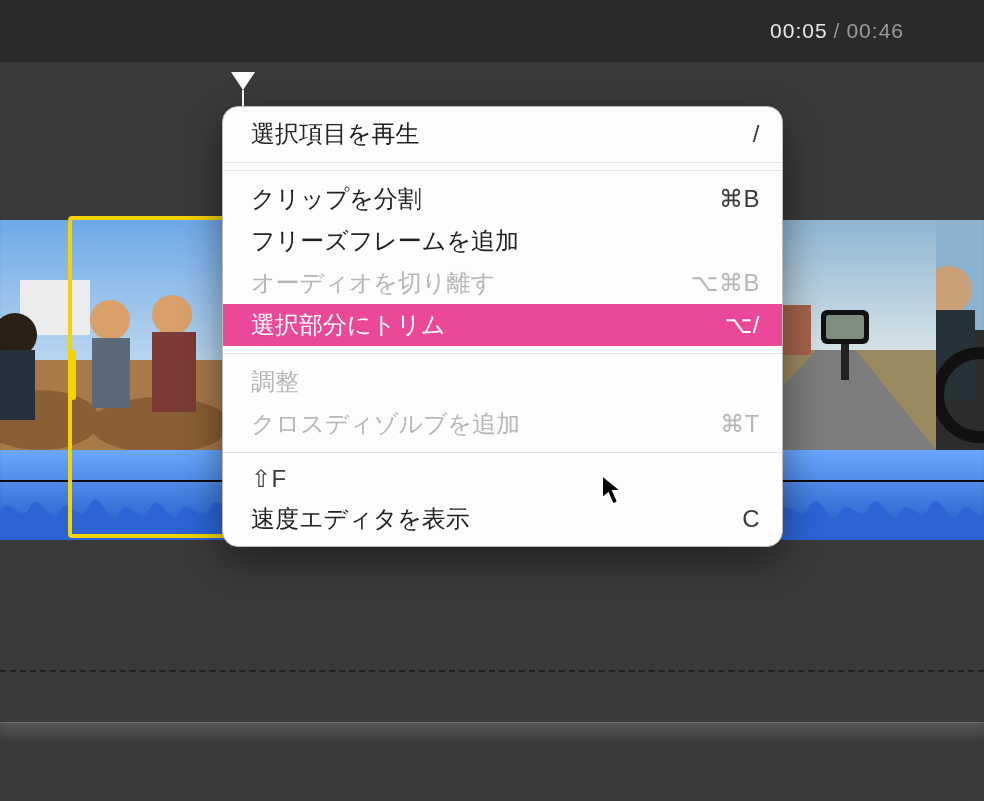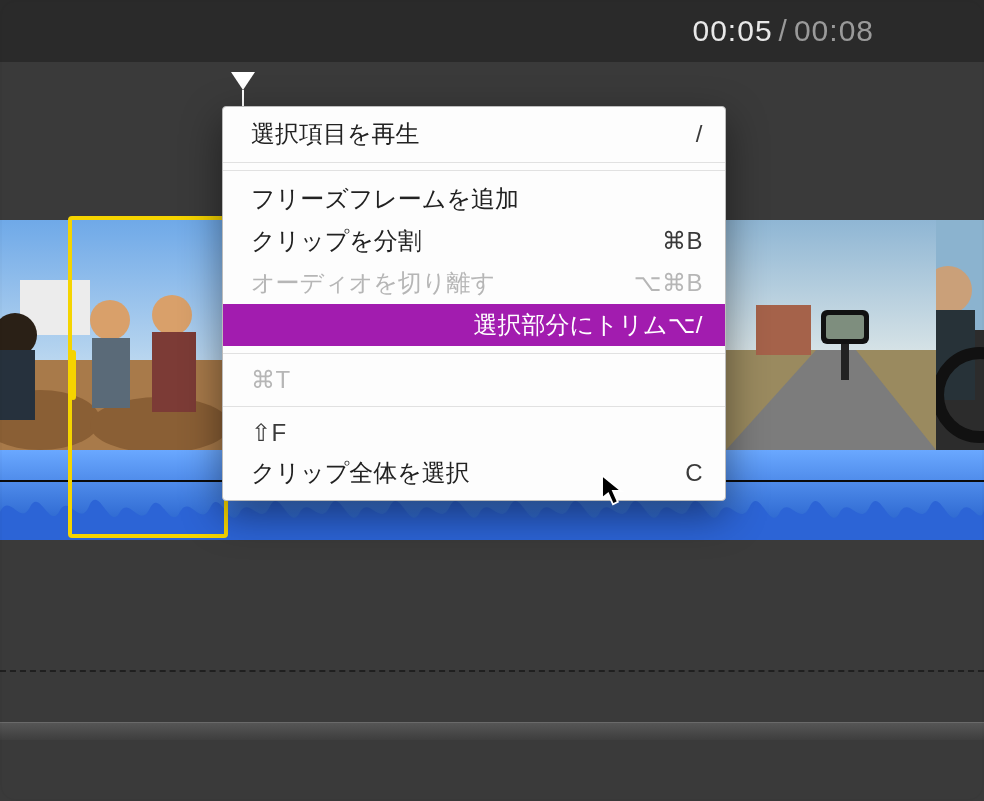--- a/index.html
+++ b/index.html
@@ -14,22 +14,22 @@
 
   
   .topbar {
     position: absolute;
     top: 0; left: 0; right: 0;
     height: 62px;
     background: #2a2a2a;
     display: flex;
     justify-content: flex-end;
     align-items: center;
-    padding-right: 110px;
-    font-size: 30px;
+    padding-right: 80px;
+    font-size: 21px;
     letter-spacing: 1px;
   }
   .time-current { color: #e8e8e8; }
   .time-sep { color: #9a9a9a; margin: 0 6px; }
   .time-total { color: #9a9a9a; }
 
   
   .playhead {
     position: absolute;
     left: 243px;
@@ -123,24 +123,24 @@
     height:18px;
     background: linear-gradient(#565656,#3e3e3e);
     border-top:1px solid #6a6a6a;
   }
 
   
   .context-menu {
     position: absolute;
     left: 222px;
     top: 106px;
-    width: 504px;
+    width: 561px;
     background: #fdfdfd;
     border: 1px solid #bcbcbc;
-    border-radius: 4px;
+    border-radius: 16px;
     box-shadow: 0 14px 40px rgba(0,0,0,0.45);
     z-index: 10;
     padding: 6px 0;
     font-size: 24px;
     color: #222;
   }
   .menu-item {
     display: flex;
     justify-content: space-between;
     align-items: center;
@@ -152,23 +152,22 @@
     color: #3a3a3a;
     font-size: 24px;
     letter-spacing: 0.5px;
     display:flex;
     align-items:center;
     gap:1px;
   }
   .menu-item.disabled { color: #b6b6b6; }
   .menu-item.disabled .shortcut { color: #b6b6b6; }
   .menu-item.highlight {
-    background: #a21caf;
+    background: #ec4899;
     color: #fff;
-    justify-content: flex-end;
   }
   .menu-item.highlight .shortcut { color: #fff; }
   .menu-sep {
     height: 1px;
     background: #e1e1e1;
     margin: 7px 0;
   }
   .del-icon {
     display:inline-block;
     width: 26px; height: 20px;
@@ -217,21 +216,21 @@
     box-shadow: inset 0 0 0 2px rgba(0,0,0,0.02);
     pointer-events:none;
   }
 </style>
 </head>
 <body>
 
 <div class="topbar">
   <span class="time-current">00:05</span>
   <span class="time-sep">/</span>
-  <span class="time-total">00:08</span>
+  <span class="time-total">00:46</span>
 </div>
 
 <div class="playhead">
   <div class="playhead-triangle"></div>
   <div class="playhead-line"></div>
 </div>
 
 <div class="timeline">
 
   <div class="clip-band">
@@ -318,49 +317,54 @@
     <span>選択項目を再生</span>
     <span class="shortcut">/</span>
   </div>
 
   <div class="menu-sep"></div>
 
 
   <div class="menu-sep"></div>
 
   <div class="menu-item">
+    <span>クリップを分割</span>
+    <span class="shortcut">⌘B</span>
+  </div>
+  <div class="menu-item">
     <span>フリーズフレームを追加</span>
     <span class="shortcut"></span>
-  </div>
-  <div class="menu-item">
-    <span>クリップを分割</span>
-    <span class="shortcut">⌘B</span>
   </div>
   <div class="menu-item disabled">
     <span>オーディオを切り離す</span>
     <span class="shortcut">⌥⌘B</span>
   </div>
   <div class="menu-item highlight">
     <span>選択部分にトリム</span>
     <span class="shortcut">⌥/</span>
   </div>
 
   <div class="menu-sep"></div>
 
   <div class="menu-item disabled">
+    <span>調整</span>
+    <span class="shortcut"></span>
+  </div>
+  <div class="menu-item disabled">
+    <span>クロスディゾルブを追加</span>
     <span class="shortcut">⌘T</span>
   </div>
 
   <div class="menu-sep"></div>
 
   <div class="menu-item">
     <span class="shortcut">⇧F</span>
   </div>
   <div class="menu-item">
-    <span>クリップ全体を選択</span>
+    <span>速度エディタを表示</span>
     <span class="shortcut">C</span>
   </div>
 </div>
 
 <div class="cursor-arrow">
   <svg viewBox="0 0 20 28">
     <path d="M1,1 L1,20 L6,16 L10,25 L14,23 L10,14 L17,14 Z" fill="#000" stroke="#fff" stroke-width="1.5"></path>
   </svg>
 </div>
 

